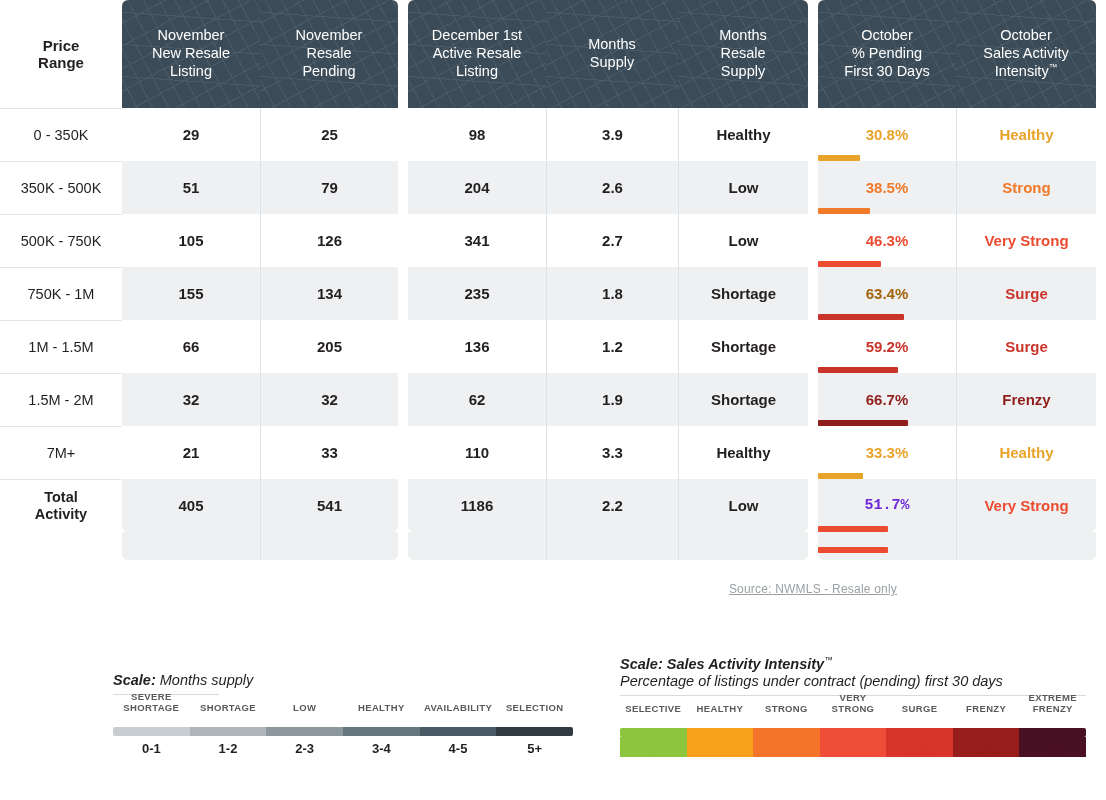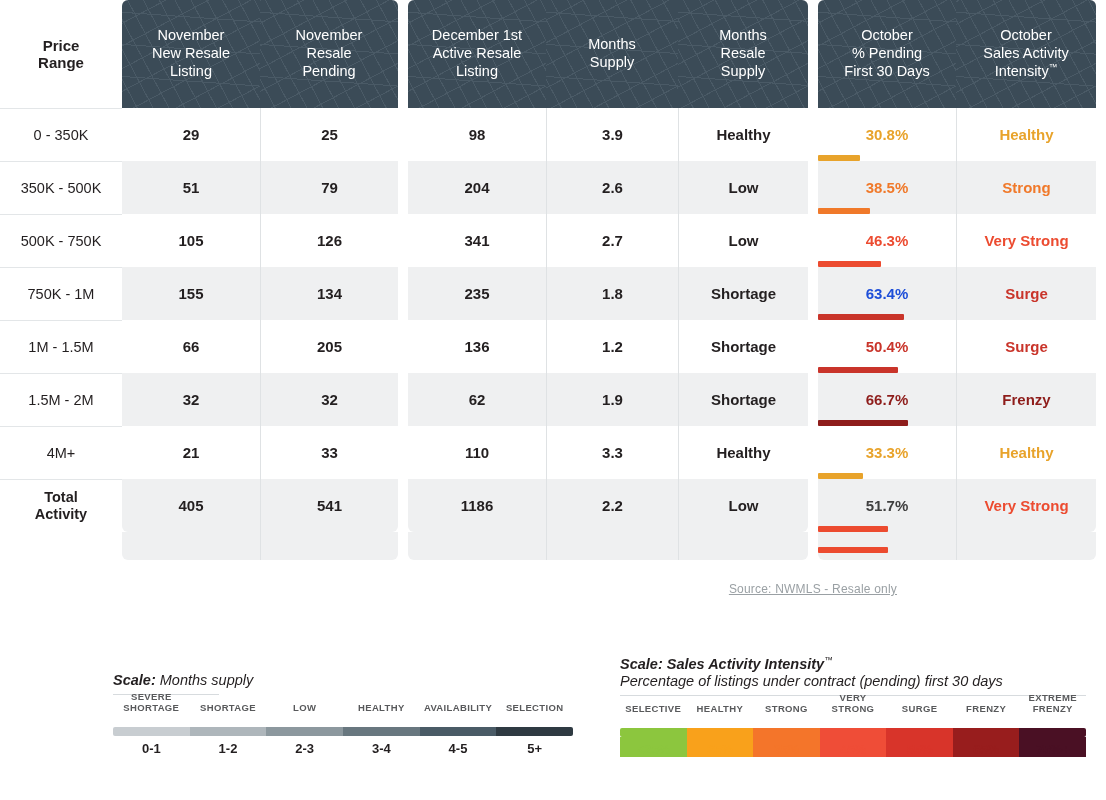--- a/index.html
+++ b/index.html
@@ -242,21 +242,21 @@
         <span>235</span>
       </div>
       <div class="cell alt">
         <span>1.8</span>
       </div>
       <div class="cell alt">
         <span>Shortage</span>
       </div>
       <div class="gapcell"></div>
       <div class="cell nb alt">
-        <span style="color: #1d4ed8;">63.4%</span>
+        <span style="color: #a16207;">63.4%</span>
         <div class="bar" style="background: rgb(201, 52, 42); width: 86px;"></div>
       </div>
       <div class="cell alt">
         <span style="color: rgb(201, 52, 42);">Surge</span>
       </div>
       <div class="gapcell"></div>
       <div class="rowlabel">1M - 1.5M</div>
       <div class="cell nb">
         <span>66</span>
       </div>
@@ -268,21 +268,21 @@
         <span>136</span>
       </div>
       <div class="cell">
         <span>1.2</span>
       </div>
       <div class="cell">
         <span>Shortage</span>
       </div>
       <div class="gapcell"></div>
       <div class="cell nb">
-        <span style="color: rgb(201, 52, 42);">50.4%</span>
+        <span style="color: rgb(201, 52, 42);">59.2%</span>
         <div class="bar" style="background: rgb(201, 52, 42); width: 80px;"></div>
       </div>
       <div class="cell">
         <span style="color: rgb(201, 52, 42);">Surge</span>
       </div>
       <div class="gapcell"></div>
       <div class="rowlabel">1.5M - 2M</div>
       <div class="cell nb alt">
         <span>32</span>
       </div>
@@ -301,21 +301,21 @@
       </div>
       <div class="gapcell"></div>
       <div class="cell nb alt">
         <span style="color: rgb(142, 29, 27);">66.7%</span>
         <div class="bar" style="background: rgb(142, 29, 27); width: 90px;"></div>
       </div>
       <div class="cell alt">
         <span style="color: rgb(142, 29, 27);">Frenzy</span>
       </div>
       <div class="gapcell"></div>
-      <div class="rowlabel">4M+</div>
+      <div class="rowlabel">7M+</div>
       <div class="cell nb">
         <span>21</span>
       </div>
       <div class="cell">
         <span>33</span>
       </div>
       <div class="gapcell"></div>
       <div class="cell nb">
         <span>110</span>
       </div>
@@ -346,21 +346,21 @@
         <span>1186</span>
       </div>
       <div class="cell alt">
         <span>2.2</span>
       </div>
       <div class="cell alt br">
         <span>Low</span>
       </div>
       <div class="gapcell"></div>
       <div class="cell nb alt bl">
-        <span style="color: #404040;">51.7%</span>
+        <span style="color: #6d28d9; font-family: Liberation Mono, monospace;">51.7%</span>
         <div class="bar" style="background: rgb(236, 75, 48); width: 70px;"></div>
       </div>
       <div class="cell alt br">
         <span style="color: rgb(236, 75, 48);">Very Strong</span>
       </div>
       <div class="gapcell"></div>
       <div class="gapcell"></div>
       <div class="cell alt nb bl"></div>
       <div class="cell alt br"></div>
       <div class="gapcell"></div>

